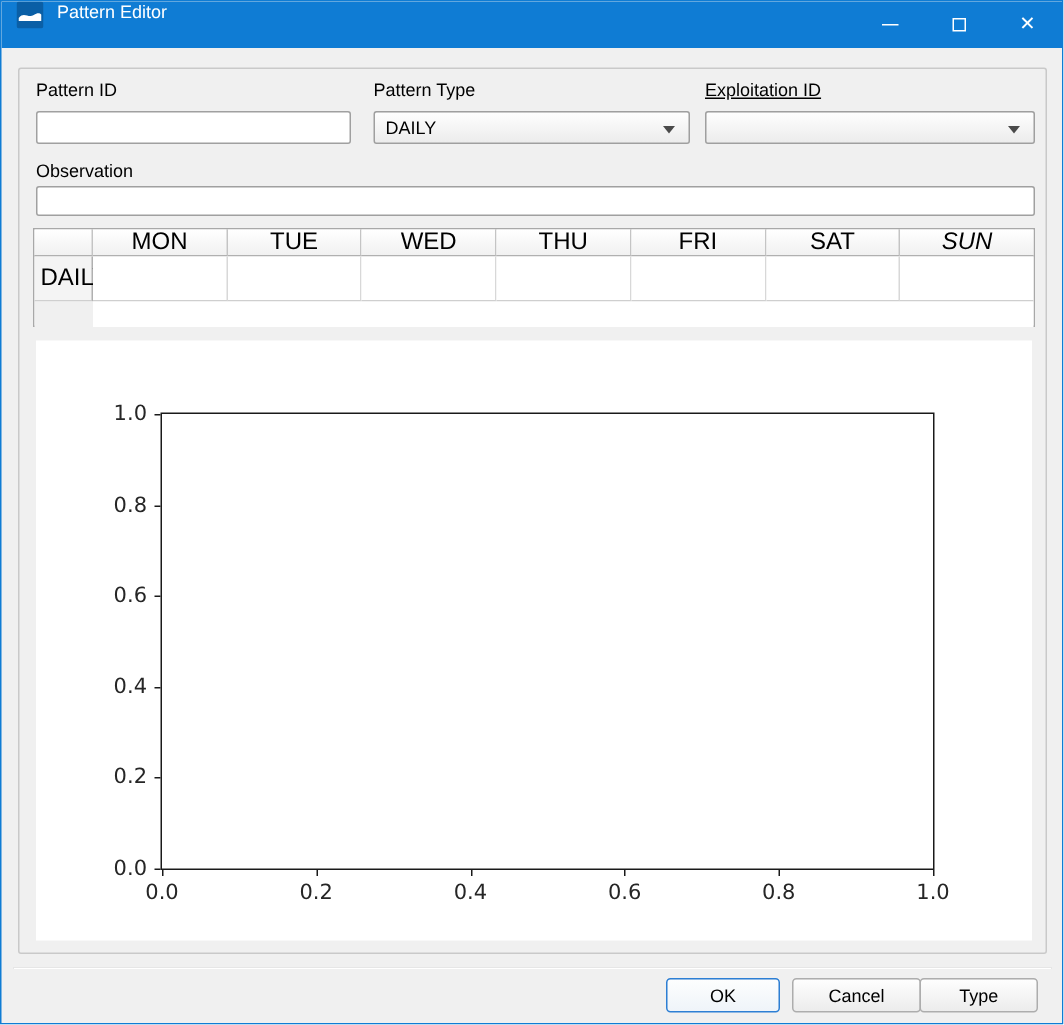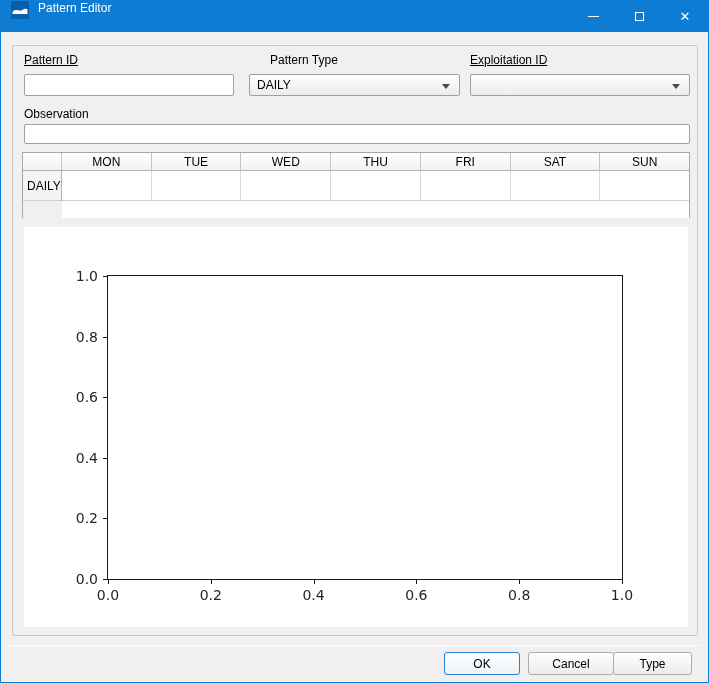--- a/index.html
+++ b/index.html
@@ -48,36 +48,36 @@
   }
   .combo-arrow {
     position:absolute; right:9px; top:9px; width:0; height:0;
     border-left:4px solid transparent; border-right:4px solid transparent;
     border-top:5px solid #4a4a4a;
   }
 
   
   .week-table {
     position:absolute; left:9px; top:106px; width:668px; height:66px;
-    background:#ffffff; border:1px solid #a8a8a8; font-size:12px;
+    background:#ffffff; border:1px solid #a8a8a8; font-size:16px;
   }
   .wt-row { display:flex; }
   .wt-head { height:18px; }
   .wt-corner {
     width:39px; flex:0 0 39px;
     background:linear-gradient(#ffffff,#f1f1f1);
     border-right:1px solid #c4c4c4; border-bottom:1px solid #b0b0b0;
   }
   .wt-colhead {
     flex:1; display:flex; align-items:center; justify-content:center;
     background:linear-gradient(#ffffff,#f1f1f1);
     border-right:1px solid #c4c4c4; border-bottom:1px solid #b0b0b0;
     color:#000000;
   }
-  .wt-colhead:last-child { border-right:none; }
+  .wt-colhead:last-child { border-right:none;font-style:italic; }
   .wt-data { height:30px; }
   .wt-rowhead {
     width:39px; flex:0 0 39px; display:flex; align-items:center;
     padding-left:4px; background:#f4f4f4;
     border-right:1px solid #b0b0b0; border-bottom:1px solid #cfcfcf;
     color:#000000;
   }
   .wt-cell {
     flex:1; background:#ffffff;
     border-right:1px solid #d8d8d8; border-bottom:1px solid #cfcfcf;
@@ -143,22 +143,22 @@
         <span class="glyph-max"></span>
       </div>
       <div class="win-btn">
         <span class="glyph-close">✕</span>
       </div>
     </div>
   </div>
 
   <div class="main-frame">
 
-    <span class="field-label" style="left:11px; top:7px;text-decoration:underline;">Pattern ID</span>
-    <span class="field-label" style="left:236px; top:7px;margin-left:21px;">Pattern Type</span>
+    <span class="field-label" style="left:11px; top:7px;">Pattern ID</span>
+    <span class="field-label" style="left:236px; top:7px;">Pattern Type</span>
     <span class="field-label" style="left:457px; top:7px;text-decoration:underline;">Exploitation ID</span>
 
     <input class="text-input" style="left: 11px; top: 28px; width: 210px;" value="">
     <div class="combo" style="left:236px; top:28px; width:211px;">
       <span>DAILY</span>
       <span class="combo-arrow"></span>
     </div>
     <div class="combo" style="left:457px; top:28px; width:220px;">
       <span></span>
       <span class="combo-arrow"></span>

